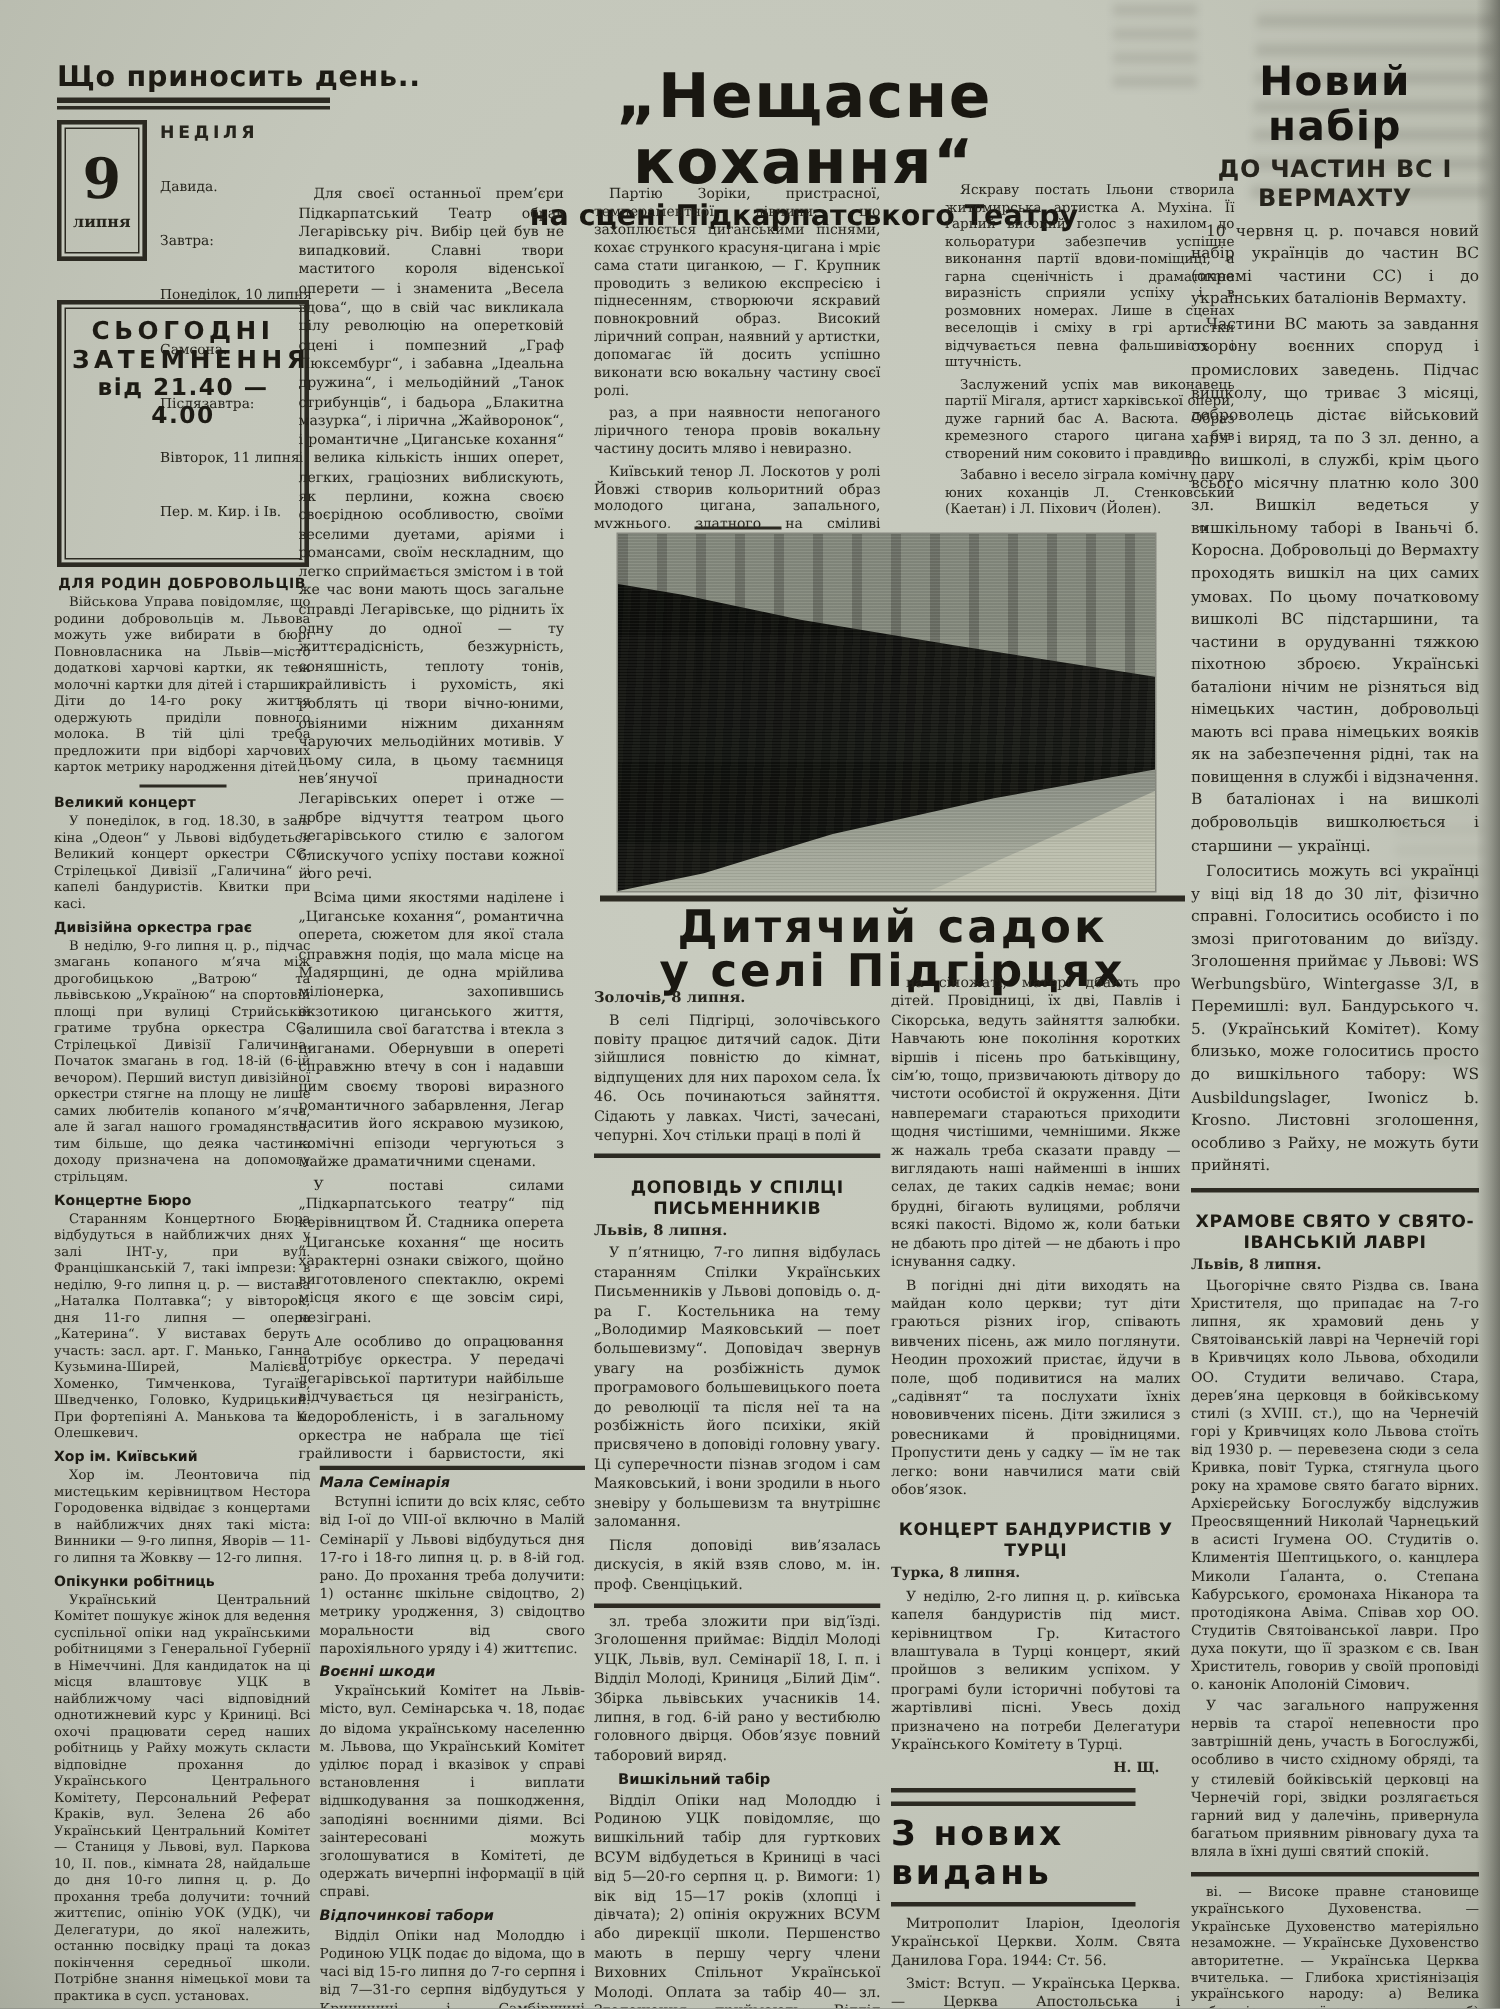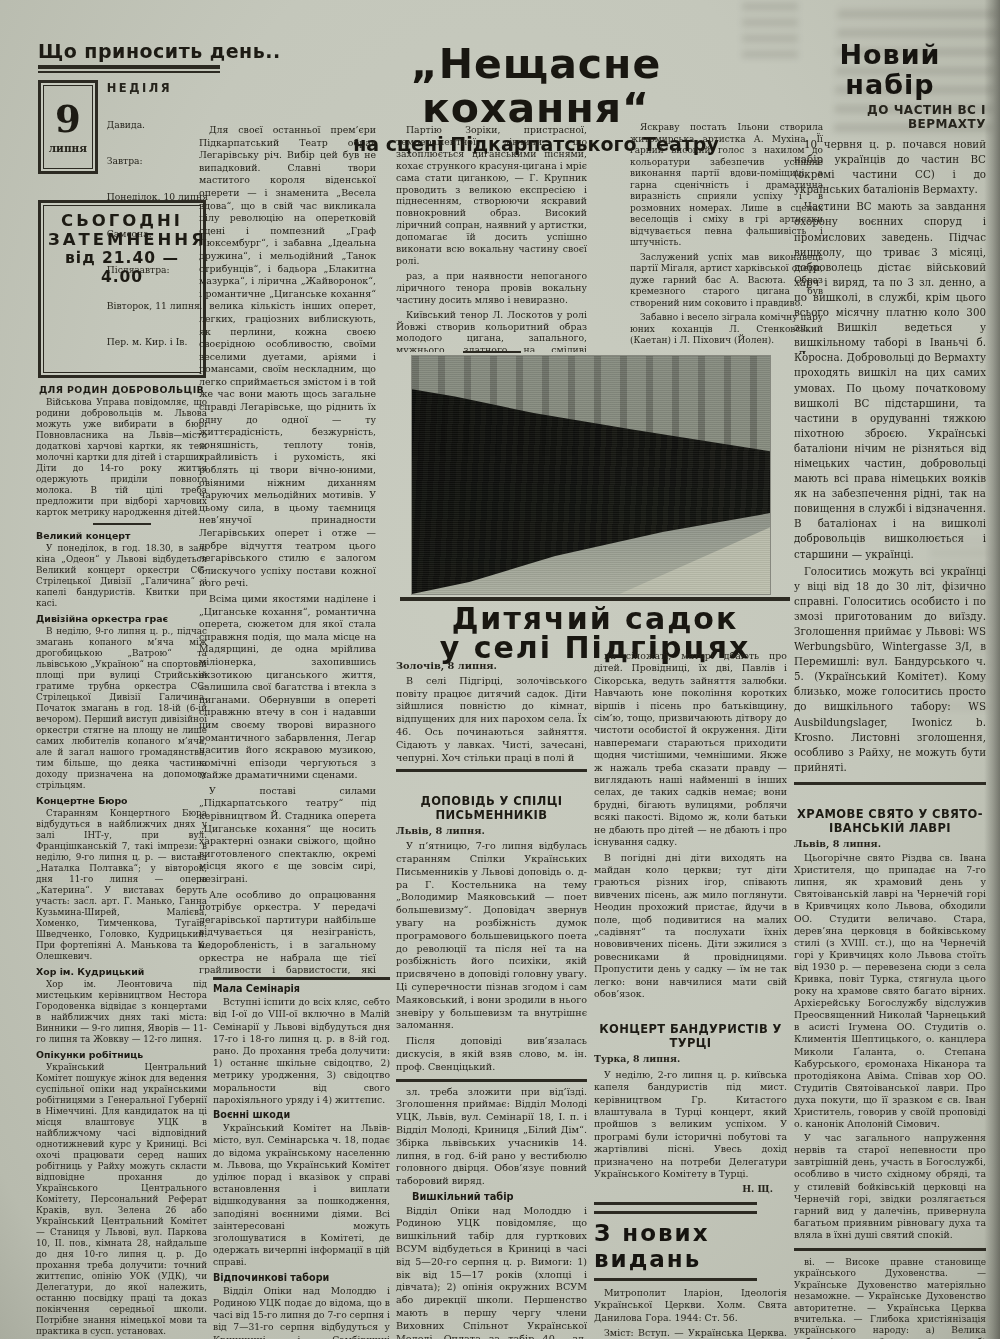--- a/index.html
+++ b/index.html
@@ -53,51 +53,51 @@
   
   .th-head{left:290px;top:42px;width:492px;text-align:center;font-family:"DejaVu Sans","Liberation Sans",sans-serif;color:#191711;}
   .th-head .h{font-size:41px;font-weight:bold;line-height:44px;letter-spacing:1px;}
   .th-head .s{font-size:19px;font-weight:bold;margin-top:3px;}
   .th-a{left:199px;top:124px;width:177px;height:850px;font-size:9.4px;line-height:12.6px;}
   .th-b{left:396px;top:124px;width:191px;height:228px;font-size:9.3px;line-height:11.9px;}
   .th-b-rule{left:396px;top:346px;width:191px;}
   .th-c{left:594px;top:122px;width:193px;height:232px;font-size:9px;line-height:11.5px;margin-left:36px;}
   
   .c2b{left:213px;top:977px;width:177px;height:362px;font-size:9.2px;line-height:12.2px;}
-  .c2b .sec-head{font-size:9.6px;margin:3px 0 1px;}
+  .c2b .sec-head{font-size:9.6px;margin:3px 0 1px;font-style:italic;}
   
   .photo{left:412px;top:356px;width:358px;height:238px;overflow:hidden;background:linear-gradient(180deg,#a3a89b 0%,#969b8e 20%,#878c7f 45%,#90958a 70%,#abafa0 100%);box-shadow:0 0 0 1px rgba(40,40,34,.4);}
   .ph-bldg{position:absolute;left:0;top:0;width:100%;height:42%;opacity:.55;
     background:repeating-linear-gradient(90deg,rgba(35,36,32,.55) 0 7px,rgba(120,124,112,.15) 7px 26px),linear-gradient(180deg,#6f746a,#8a8f82);}
   .ph-crowd{position:absolute;left:0;top:0;width:100%;height:100%;filter:blur(.5px);opacity:.94;
     clip-path:polygon(0 14%,12% 17%,34% 24%,62% 31%,100% 40%,100% 66%,70% 74%,40% 84%,16% 95%,0 100%);
     background:repeating-linear-gradient(93deg,#2d2f29 0 6px,#4c4e44 6px 11px),linear-gradient(90deg,#24261f,#3c3e35);background-blend-mode:multiply;}
   .ph-ground{position:absolute;right:0;bottom:0;width:100%;height:100%;opacity:.85;
     clip-path:polygon(100% 72%,58% 100%,100% 100%);background:linear-gradient(135deg,#b5b8a7,#c2c4b2);}
   .ph-grain{position:absolute;inset:0;background:repeating-linear-gradient(0deg,rgba(255,255,255,.05) 0 1px,rgba(0,0,0,.06) 1px 2px);}
   .photo-rule{left:400px;top:597px;width:390px;height:4px;background:#2c2a22;}
   
   .kg-head{left:400px;top:604px;width:390px;text-align:center;font-family:"DejaVu Sans","Liberation Sans",sans-serif;font-weight:bold;color:#191711;}
   .kg-head .l{font-size:30px;line-height:29px;letter-spacing:2px;}
   
   .col3{left:396px;top:660px;width:191px;height:679px;font-size:9.6px;line-height:12.8px;}
   .col3 .dateline{font-size:9.8px;margin-bottom:2px;}
-  .mid-head{font-family:"DejaVu Sans","Liberation Sans",sans-serif;font-weight:bold;font-size:11.5px;line-height:14px;text-align:center;letter-spacing:.4px;color:#1d1b14;margin:22px 0 3px;}
+  .mid-head{font-family:"DejaVu Sans","Liberation Sans",sans-serif;font-weight:bold;font-size:11.5px;line-height:14px;text-align:center;letter-spacing:.4px;color:#1d1b14;margin:12px 0 3px;}
   .col3 .rule-thick{margin:5px 0 4px;}
   .col3 .sec-head,.c2b .sec-head{display:block;}
   .col3 .run-head{font-size:9.8px;margin:3px 0 1px;padding-left:16px;}
   
   .col4{left:594px;top:650px;width:193px;height:689px;font-size:9.4px;line-height:12.4px;}
   .col4 .rule-thick{margin:6px 30px 6px 0;}
   .ne-band{margin:4px 0;}
   .ne-title{font-family:"DejaVu Sans","Liberation Sans",sans-serif;font-weight:bold;font-size:23px;letter-spacing:2px;line-height:26px;color:#161410;margin:3px 0;}
   
   .col5{left:794px;top:40px;width:192px;height:1299px;}
   .rec-h{font-family:"DejaVu Sans","Liberation Sans",sans-serif;font-weight:bold;font-size:27px;line-height:30px;text-align:center;letter-spacing:1px;color:#161410;}
-  .rec-s{font-family:"DejaVu Sans","Liberation Sans",sans-serif;font-weight:bold;font-size:12px;text-align:right;letter-spacing:.5px;margin:3px 0 6px;}
+  .rec-s{font-family:"DejaVu Sans","Liberation Sans",sans-serif;font-weight:bold;font-size:16px;text-align:center;letter-spacing:.5px;margin:3px 0 6px;}
   .rec-body{font-size:10.3px;line-height:15.1px;}
   .rec-body p{margin:0 0 2px;text-indent:10px;text-align:justify;}
   .col5 .rule-thick{margin:7px 0 6px;}
   .temple-body{font-size:9.4px;line-height:12.1px;}
   .temple-body p{margin:0 0 2px;text-indent:10px;text-align:justify;}
   .temple-body .dateline{font-size:9.6px;}
   .cont-body{font-size:9px;line-height:11.4px;}
   .cont-body p{margin:0;text-align:justify;}
 </style>
 </head>
@@ -141,21 +141,21 @@
   <div class="abs col1 flowcol">
     <div class="sec-head center">ДЛЯ РОДИН ДОБРОВОЛЬЦІВ</div>
     <p>Військова Управа повідомляє, що родини добровольців м. Львова можуть уже вибирати в бюрі Повновласника на Львів—місто додаткові харчові картки, як теж молочні картки для дітей і старших. Діти до 14-го року життя одержують приділи повного молока. В тій цілі треба предложити при відборі харчових карток метрику народження дітей.</p>
     <div class="rule-short"></div>
     <div class="sec-head">Великий концерт</div>
     <p>У понеділок, в год. 18.30, в залі кіна „Одеон“ у Львові відбудеться Великий концерт оркестри СС-Стрілецької Дивізії „Галичина“ і капелі бандуристів. Квитки при касі.</p>
     <div class="sec-head">Дивізійна оркестра грає</div>
     <p>В неділю, 9-го липня ц. р., підчас змагань копаного м’яча між дрогобицькою „Ватрою“ та львівською „Україною“ на спортовій площі при вулиці Стрийській гратиме трубна оркестра СС-Стрілецької Дивізії Галичина. Початок змагань в год. 18-ій (6-ій вечором). Перший виступ дивізійної оркестри стягне на площу не лише самих любителів копаного м’яча, але й загал нашого громадянства, тим більше, що деяка частина доходу призначена на допомогу стрільцям.</p>
     <div class="sec-head">Концертне Бюро</div>
     <p>Старанням Концертного Бюра відбудуться в найближчих днях у залі ІНТ-у, при вул. Францішканській 7, такі імпрези: в неділю, 9-го липня ц. р. — вистава „Наталка Полтавка“; у вівторок, дня 11-го липня — опера „Катерина“. У виставах беруть участь: засл. арт. Г. Манько, Ганна Кузьмина-Ширей, Малієва, Хоменко, Тимченкова, Тугаїв, Шведченко, Головко, Кудрицький. При фортепіяні А. Манькова та К. Олешкевич.</p>
-    <div class="sec-head">Хор ім. Кудрицький</div>
+    <div class="sec-head">Хор ім. Київський</div>
     <p>Хор ім. Леонтовича під мистецьким керівництвом Нестора Городовенка відвідає з концертами в найближчих днях такі міста: Винники — 9-го липня, Яворів — 11-го липня та Жовкву — 12-го липня.</p>
     <div class="sec-head">Опікунки робітниць</div>
     <p>Український Центральний Комітет пошукує жінок для ведення суспільної опіки над українськими робітницями з Генеральної Губернії в Німеччині. Для кандидаток на ці місця влаштовує УЦК в найближчому часі відповідний однотижневий курс у Криниці. Всі охочі працювати серед наших робітниць у Райху можуть скласти відповідне прохання до Українського Центрального Комітету, Персональний Реферат Краків, вул. Зелена 26 або Український Центральний Комітет — Станиця у Львові, вул. Паркова 10, II. пов., кімната 28, найдальше до дня 10-го липня ц. р. До прохання треба долучити: точний життєпис, опінію УОК (УДК), чи Делегатури, до якої належить, останню посвідку праці та доказ покінчення середньої школи. Потрібне знання німецької мови та практика в сусп. установах.</p>
 
   </div>
 
   <div class="abs th-head">
     <div class="h">„Нещасне кохання“</div>
     <div class="s">на сцені Підкарпатського Театру</div>
   </div>

